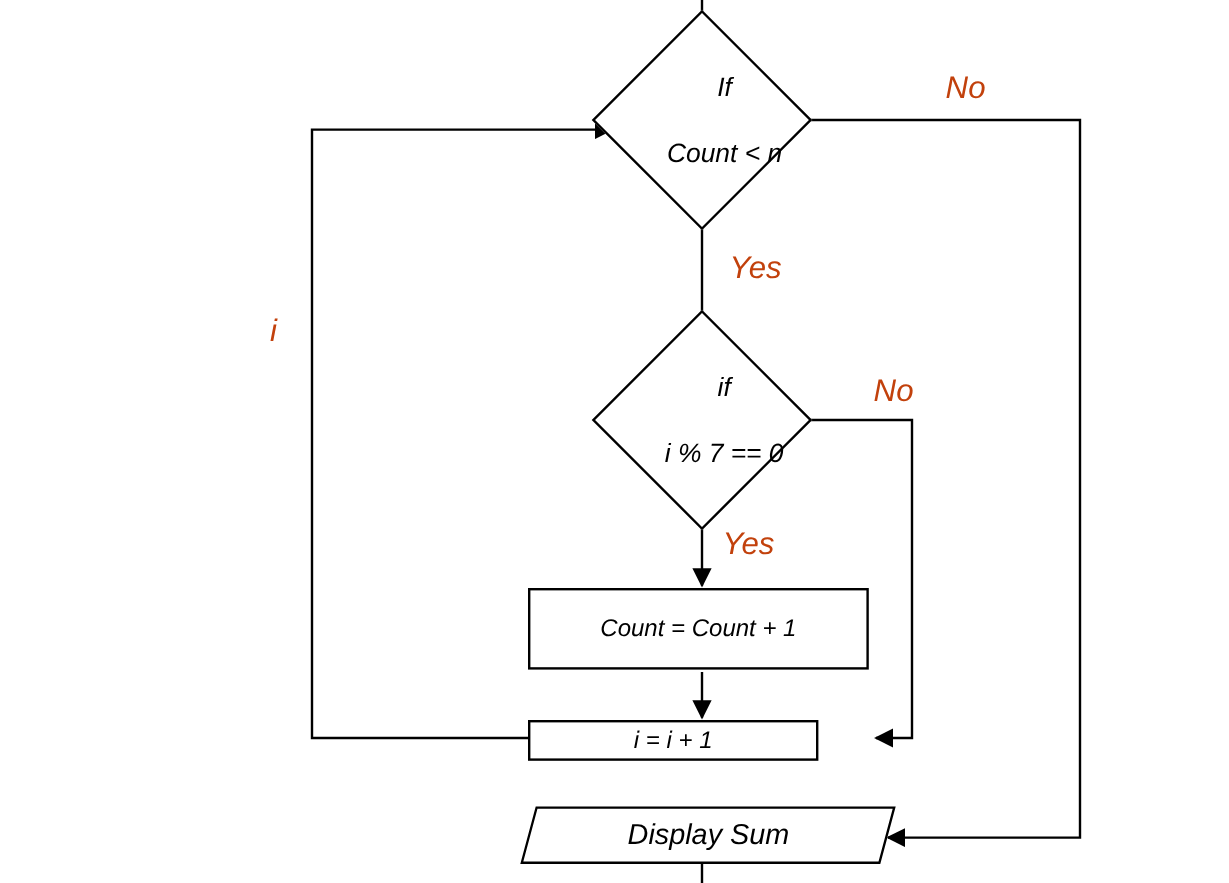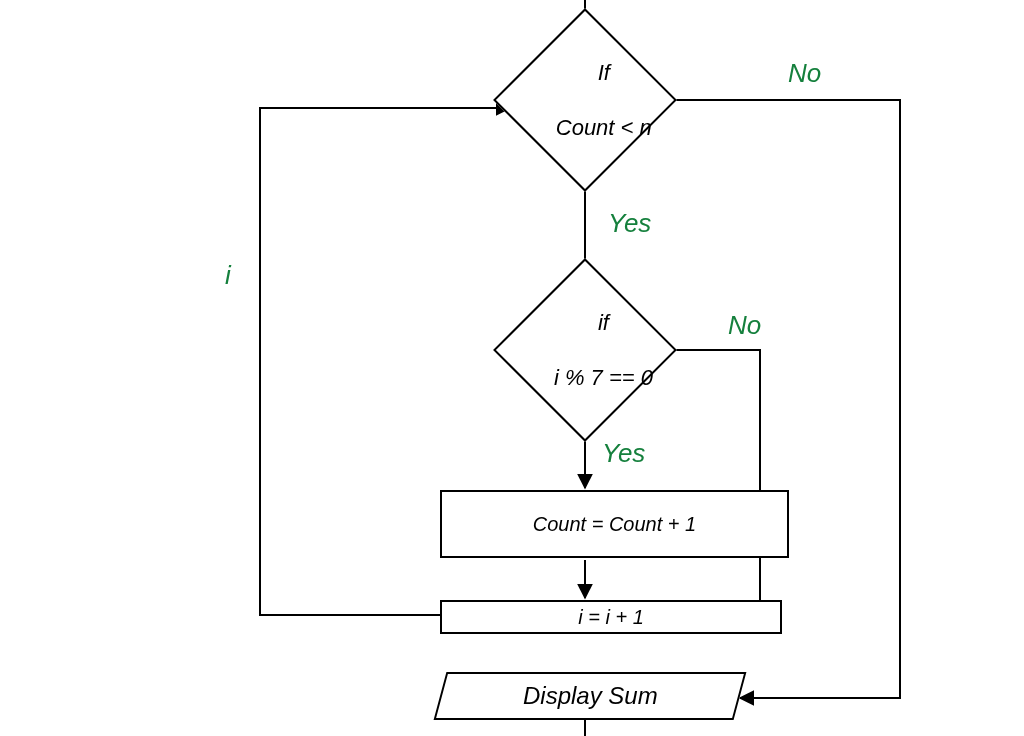--- a/index.html
+++ b/index.html
@@ -48,21 +48,21 @@
     background: #fff;
     transform: skewX(-15deg);
   }
   .parallelogram .inner {
     transform: skewX(15deg);
   }
   .label {
     position: absolute;
     font-style: italic;
     font-size: 26px;
-    color: #15803d;
+    color: #c2410c;
   }
   svg {
     position: absolute;
     top: 0;
     left: 0;
     overflow: visible;
   }
 </style>
 </head>
 <body>
@@ -100,25 +100,25 @@
     </div>
   </div>
 
   <div class="node diamond" style="left:520px; top:285px; width:130px; height:130px; font-size:22px;">
     <div class="inner">
       <span>if</span><br>
       <span>i % 7 == 0</span>
     </div>
   </div>
 
-  <div class="node process" style="left:440px; top:490px; width:349px; height:68px; font-size:20px;">
+  <div class="node process" style="left:440px; top:490px; width:284px; height:68px; font-size:20px;">
     <span>Count = Count + 1</span>
   </div>
 
-  <div class="node process" style="left:440px; top:600px; width:342px; height:34px; font-size:20px;">
+  <div class="node process" style="left:440px; top:600px; width:242px; height:34px; font-size:20px;">
     <span>i = i + 1</span>
   </div>
 
   <div class="node parallelogram" style="left:440px; top:672px; width:300px; height:48px; font-size:24px;">
     <div class="inner">Display Sum</div>
   </div>
 
   <div class="label" style="left:608px; top:208px;">Yes</div>
 
   <div class="label" style="left:788px; top:58px;">No</div>

